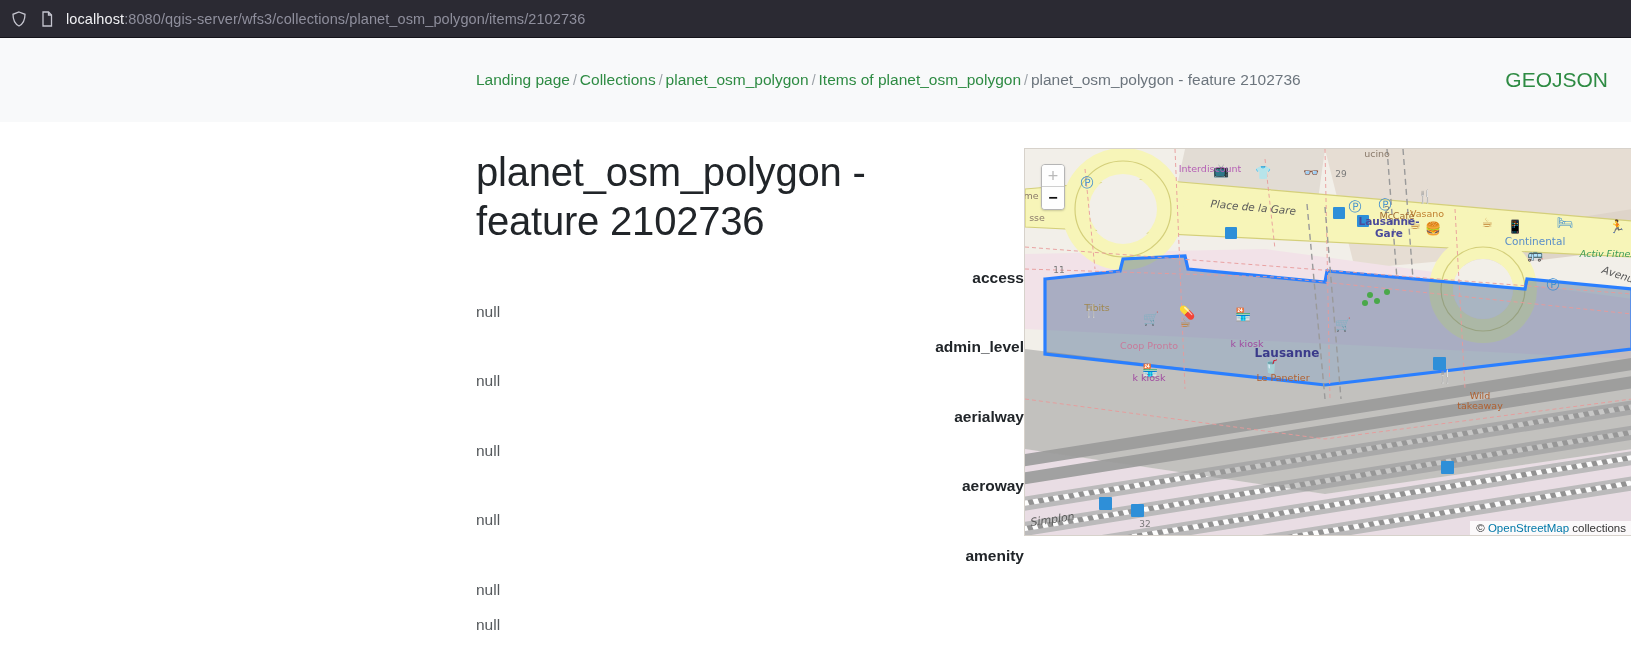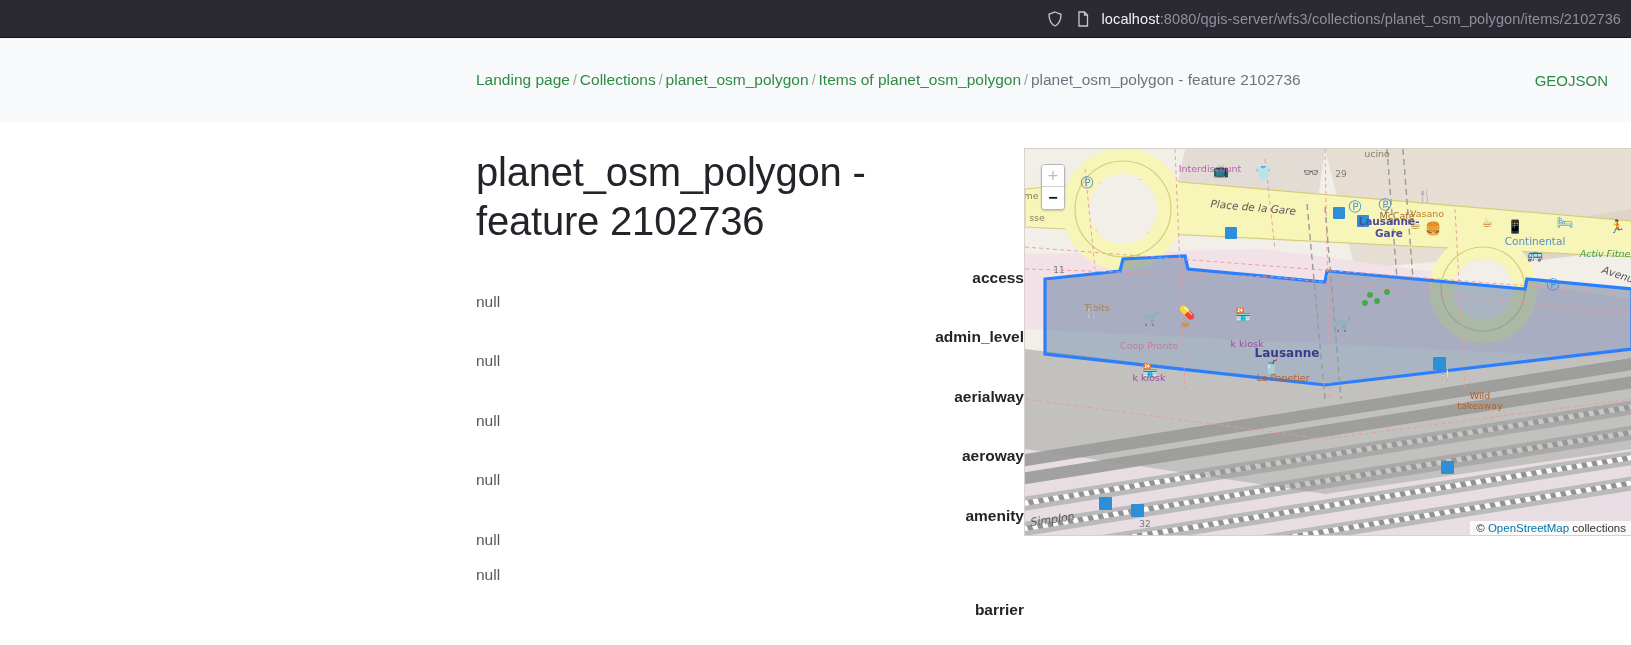--- a/index.html
+++ b/index.html
@@ -6,53 +6,53 @@
   html,body { width:1631px; height:645px; overflow:hidden; }
   body {
     font-family:"Liberation Sans", sans-serif;
     background:#ffffff;
     -webkit-font-smoothing:antialiased;
   }
 
   
   .browser-toolbar{
     height:38px; background:#2b2a33; display:flex; align-items:center;
-    padding:0 10px; gap:10px; border-bottom:1px solid #14131a;justify-content:flex-end;
+    padding:0 10px; gap:10px; border-bottom:1px solid #14131a;
   }
   .shield-icon, .page-icon{ width:18px; height:18px; flex:0 0 auto; display:block; }
   .url-text{
     font-size:14.5px; color:#8f8f9d; letter-spacing:.1px; white-space:nowrap;
     font-family:"Liberation Sans", sans-serif;
   }
   .url-text .host{ color:#f2f2f5; }
 
   
   .crumb-bar{
     height:84px; background:#f8f9fa; display:flex; align-items:center;
     padding:0 23px 0 476px; position:relative;
   }
   .crumbs{ display:flex; align-items:center; gap:3px; font-size:15.5px; white-space:nowrap; }
   .crumb-link{ color:#2e8b43; text-decoration:none; cursor:pointer; }
   .crumb-sep{ color:#9aa0a6; font-size:14px; }
   .crumb-current{ color:#6c757d; }
   .geojson-link{
     position:absolute; right:23px; top:50%; transform:translateY(-50%);
-    color:#2e8b43; font-size:15px; text-decoration:none; cursor:pointer;
+    color:#2e8b43; font-size:21px; text-decoration:none; cursor:pointer;
   }
 
   
   .content{ display:flex; padding-top:26px; }
   .left-col{ width:1024px; padding-left:476px; }
   .page-title{
     font-size:40px; font-weight:400; color:#212529; line-height:1.22;
     letter-spacing:-.2px; max-width:520px; margin-bottom:20px;
   }
   .attr{ margin-bottom:12px; }
   .attr-name{ font-size:15.5px; font-weight:700; color:#212529; line-height:1.5;text-align:right; }
-  .attr-value{ font-size:15.5px; color:#55595c; line-height:1.5; margin-top:1px; }
+  .attr-value{ font-size:15.5px; color:#55595c; line-height:1.5; margin-top:11px; }
 
   
   .map-wrap{
     position:absolute; left:1024px; top:148px; width:607px; height:388px;
     overflow:hidden; background:#efe9e1; border:1px solid #d7d2cb; border-right:none;
   }
   .map-canvas{ position:absolute; inset:0; }
   .map-canvas svg{ display:block; }
   .zoom-ctrl{
     position:absolute; left:16px; top:15px; width:24px;

